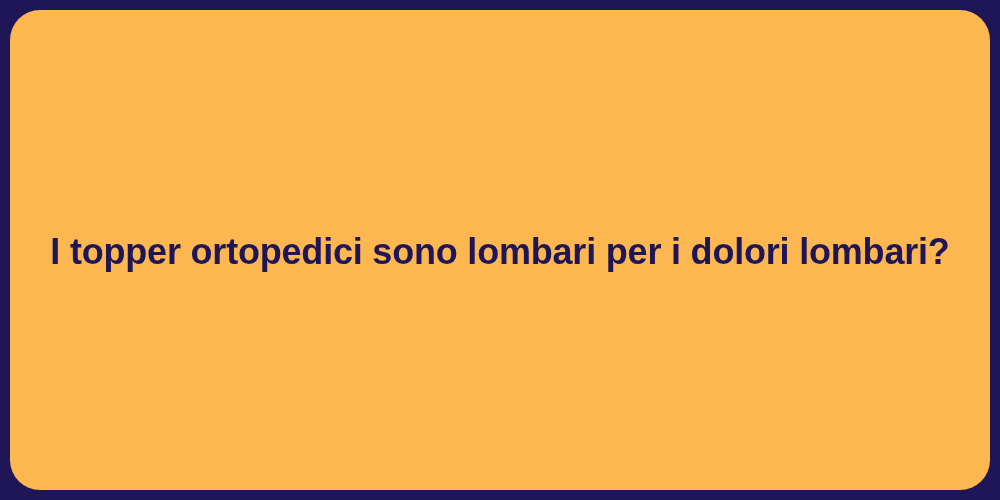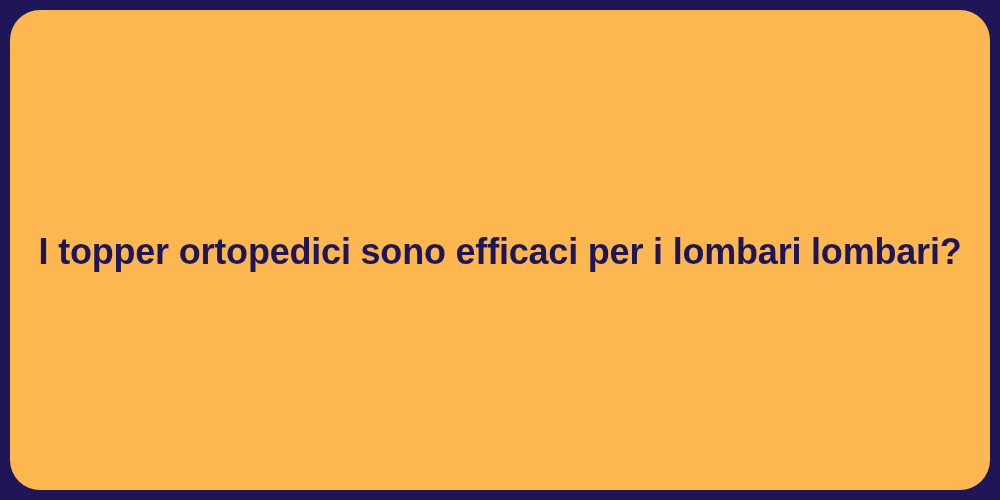--- a/index.html
+++ b/index.html
@@ -63,18 +63,18 @@
   }
 </style>
 </head>
 <body>
 
 <div class="banner-canvas">
 
   <div class="banner-card">
 
     <div class="headline-wrap">
-      <h1 class="headline">I topper ortopedici sono efficaci per i lombari lombari?</h1>
+      <h1 class="headline">I topper ortopedici sono lombari per i dolori lombari?</h1>
     </div>
 
   </div>
 
 </div>
 
 </body></html>

